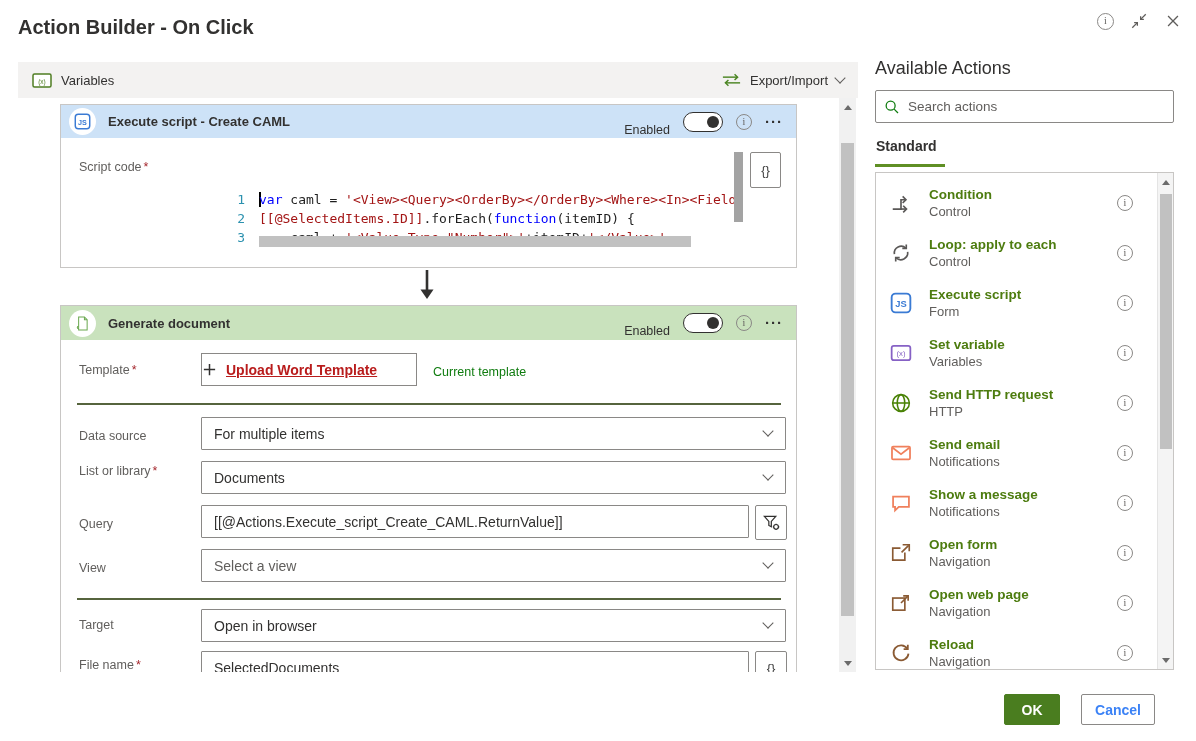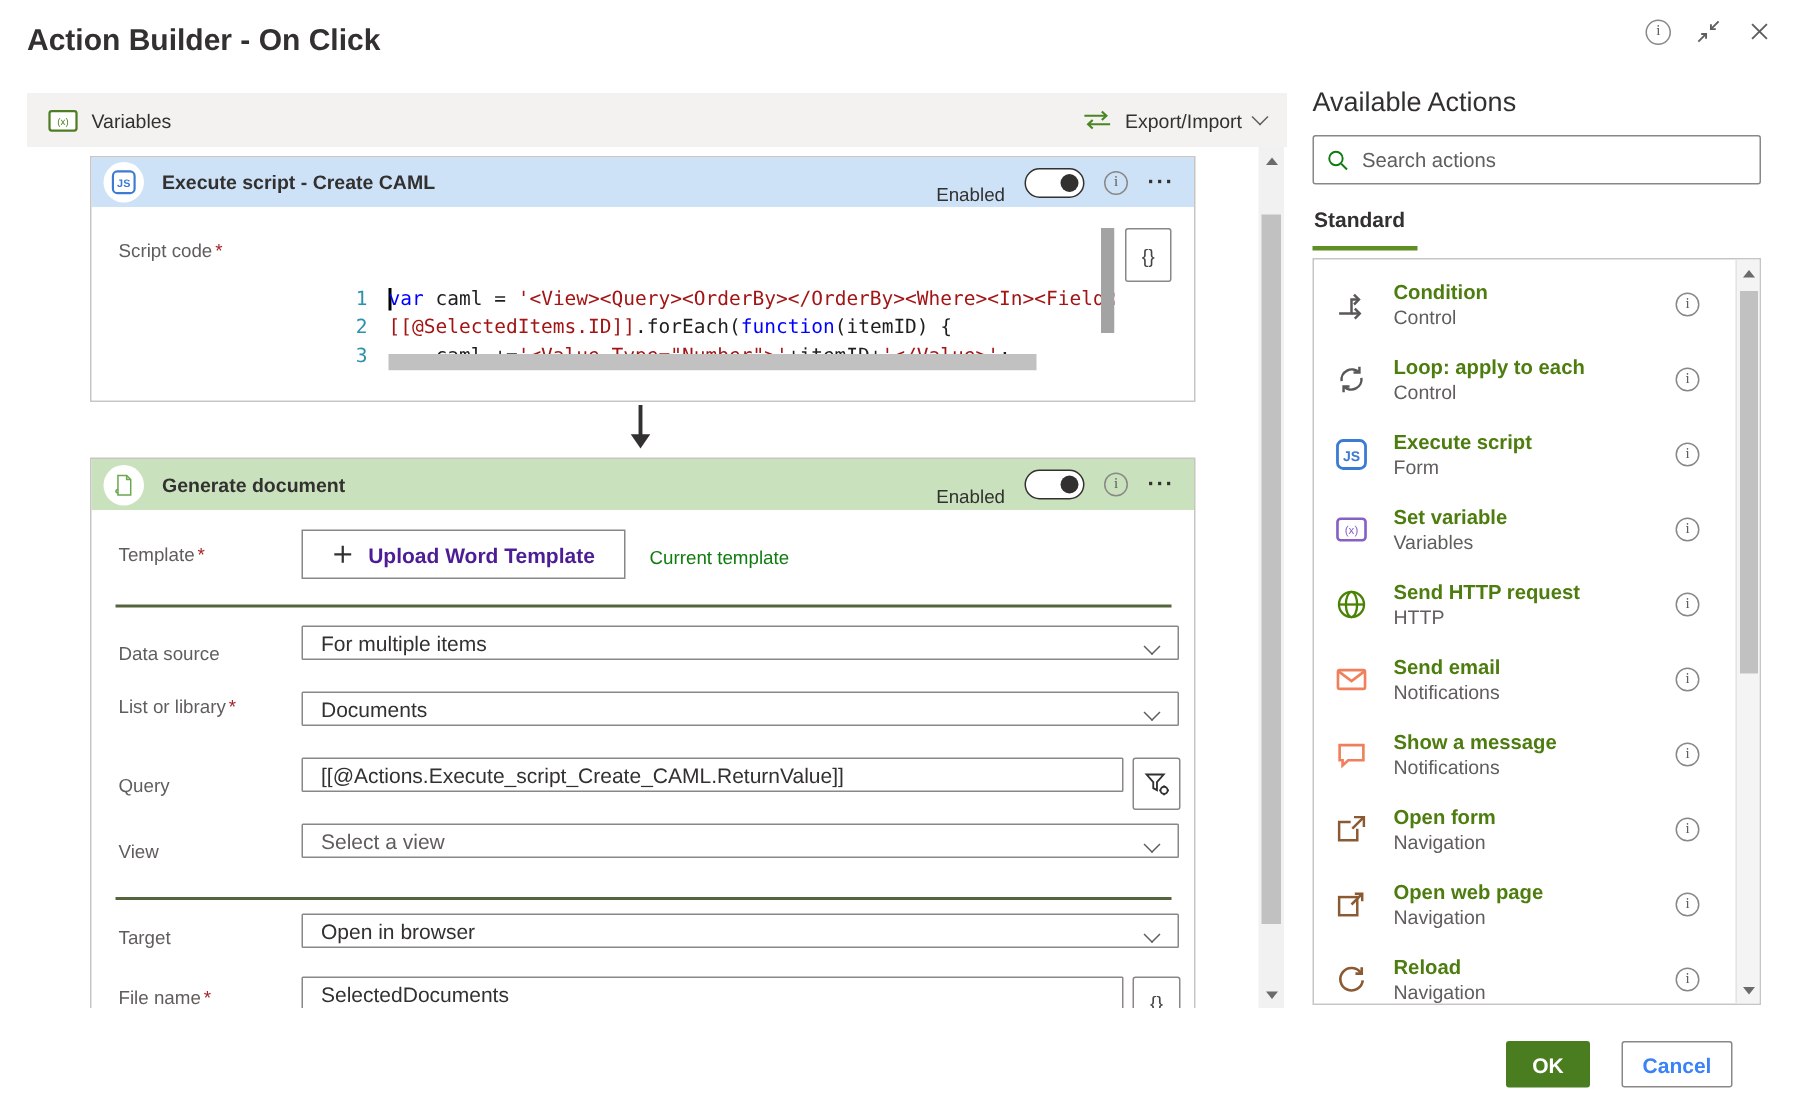--- a/index.html
+++ b/index.html
@@ -64,24 +64,24 @@
   .caret { display:inline-block; width:1.5px; height:15px; background:#000; vertical-align:text-bottom; margin-right:-1.5px; }
   .editor-vscroll { position:absolute; right:0; top:0; width:9px; height:70px; background:#a3a3a3; }
   .editor-hscroll { position:absolute; left:40px; bottom:0; width:432px; height:11px; background:#c1c1c1; }
   .code-btn { position:absolute; right:15px; top:14px; width:31px; height:36px; border:1px solid #8a8886; border-radius:2px;
               background:#fff; font-size:13px; color:#444; display:flex; align-items:center; justify-content:center; cursor:pointer; }
   
   .flow-arrow { position:absolute; left:400px; top:172px; width:18px; height:32px; }
   
   .g-label { position:absolute; left:18px; font-size:12.5px; color:#605e5c; }
   .upload-btn { position:absolute; left:140px; top:47px; width:216px; height:33px; border:1px solid #8a8886; background:#fff;
-                display:flex; align-items:center; justify-content:center; gap:9px; font-size:14px; font-weight:600; color:#4c1d95; cursor:pointer; }
+                display:flex; align-items:center; gap:9px; font-size:14px; font-weight:600; color:#b91c1c; cursor:pointer;text-decoration:underline; }
   .tpl-link { position:absolute; left:372px; top:59px; font-size:12.5px; color:#107c10; cursor:pointer; }
   .g-divider { position:absolute; left:16px; right:15px; height:2px; background:#56643d; }
-  .select, .text-input { position:absolute; left:140px; width:585px; height:23px; border:1px solid #8a8886; border-radius:1px;
+  .select, .text-input { position:absolute; left:140px; width:585px; height:33px; border:1px solid #8a8886; border-radius:1px;
                          background:#fff; font-size:14px; color:#323130; display:flex; align-items:center; padding:0 30px 0 12px; cursor:pointer; }
   .select .chev { position:absolute; right:13px; top:13px; }
   .select .ph { color:#605e5c; }
   input.text-input { width:548px; padding:0 10px 0 12px; cursor:text; font-family:"Liberation Sans",sans-serif; }
   .side-btn { position:absolute; left:694px; width:32px; height:35px; border:1px solid #8a8886; background:#fff; border-radius:2px;
               display:flex; align-items:center; justify-content:center; font-size:13px; color:#444; cursor:pointer; }
   
   .right-panel { position:absolute; left:875px; top:52px; width:299px; }
   .ra-title { font-size:18px; color:#323130; font-weight:400; margin-top:6px; }
   .search-box { position:absolute; left:0; top:38px; width:299px; height:33px; border:1px solid #8a8886; border-radius:2px;

